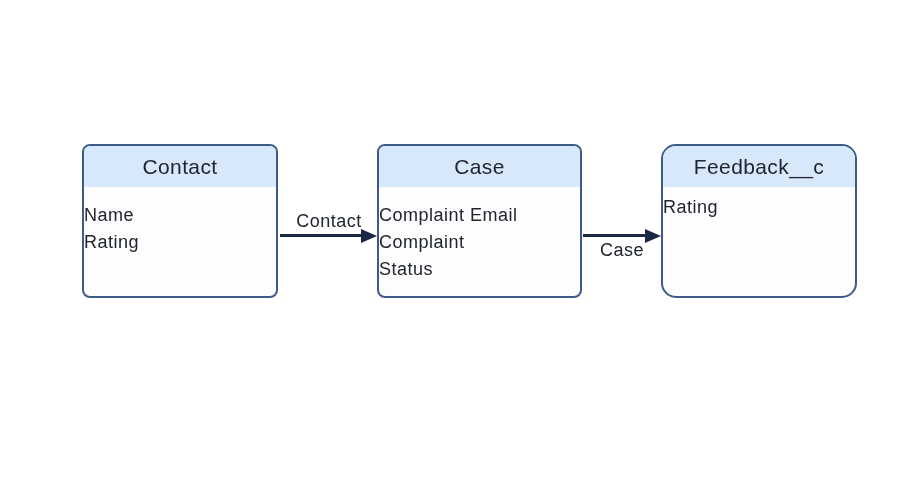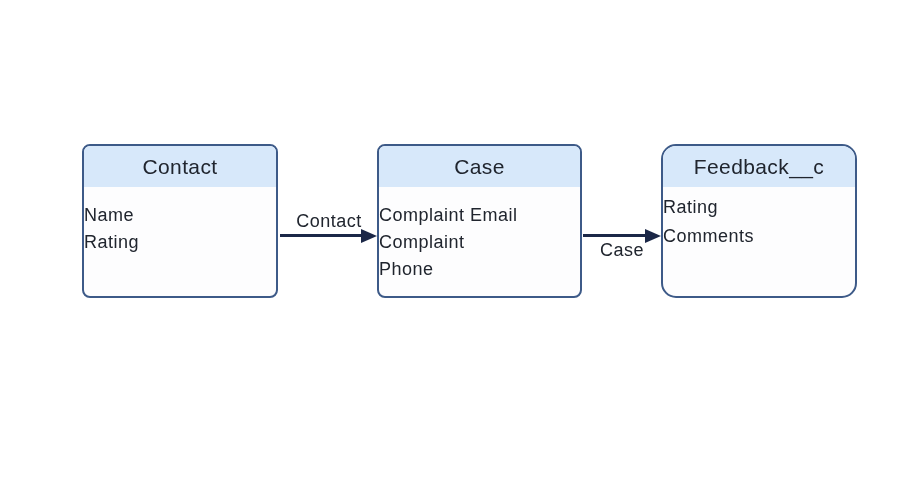--- a/index.html
+++ b/index.html
@@ -104,31 +104,30 @@
   <div class="arrow-line arrow1-line"></div>
   <div class="arrow-head arrow1-head"></div>
 
   <div class="entity entity-2">
     <div class="entity-header">
       <span class="entity-title">Case</span>
     </div>
     <div class="entity-fields">
       <div class="entity-field">Complaint Email</div>
       <div class="entity-field">Complaint</div>
-      <div class="entity-field">Phone</div>
+      <div class="entity-field">Status</div>
     </div>
   </div>
 
   <div class="rel-label rel-label-2">Case</div>
   <div class="arrow-line arrow2-line"></div>
   <div class="arrow-head arrow2-head"></div>
 
   <div class="entity entity-3">
     <div class="entity-header">
       <span class="entity-title">Feedback__c</span>
     </div>
     <div class="entity-fields loose">
       <div class="entity-field">Rating</div>
-      <div class="entity-field">Comments</div>
     </div>
   </div>
 
 </div>
 
 </body></html>

